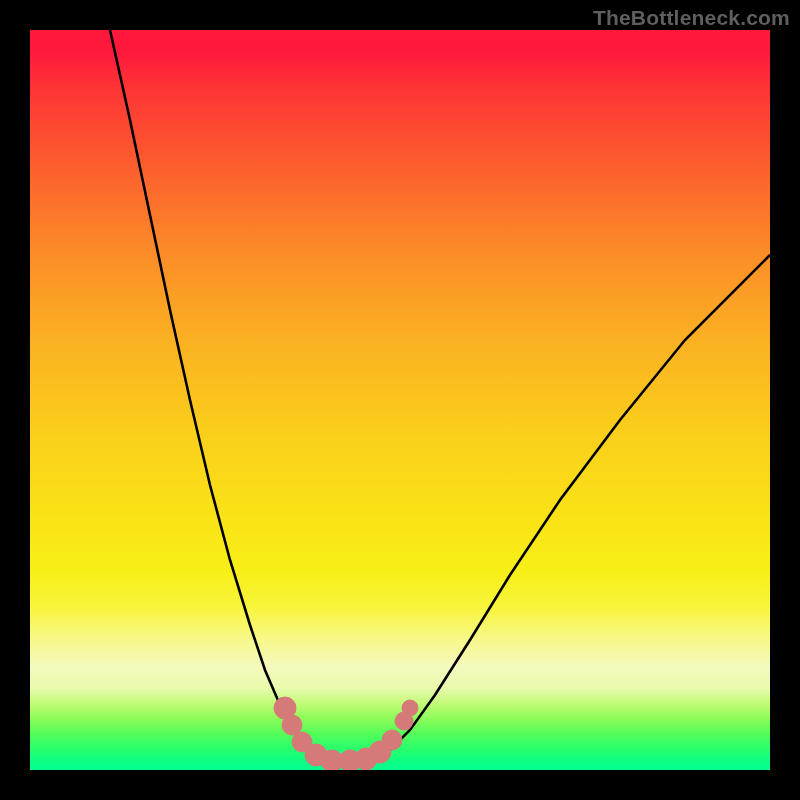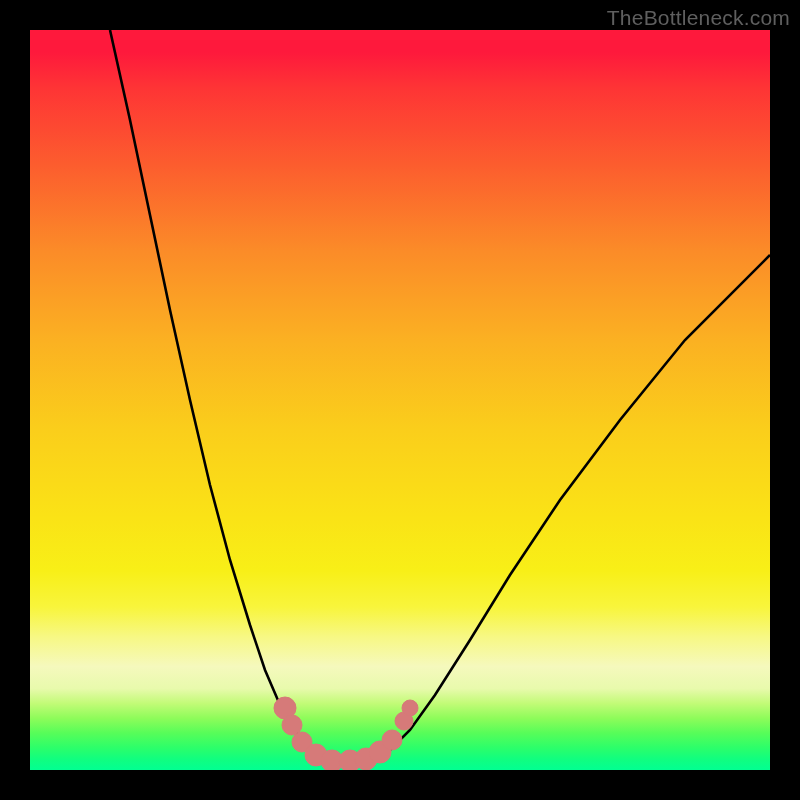--- a/index.html
+++ b/index.html
@@ -44,21 +44,21 @@
       #11fe7f 98.5%,
       #02ff92 100%
     );
   }
   .watermark {
     position: absolute;
     top: 6px;
     right: 10px;
     color: #5f5f5f;
     font-size: 21px;
-    font-weight: 400;
+    font-weight: 700;
     letter-spacing: 0.2px;
     user-select: none;
   }
   svg.curve {
     position: absolute;
     left: 0;
     top: 0;
     width: 740px;
     height: 740px;
     pointer-events: none;

